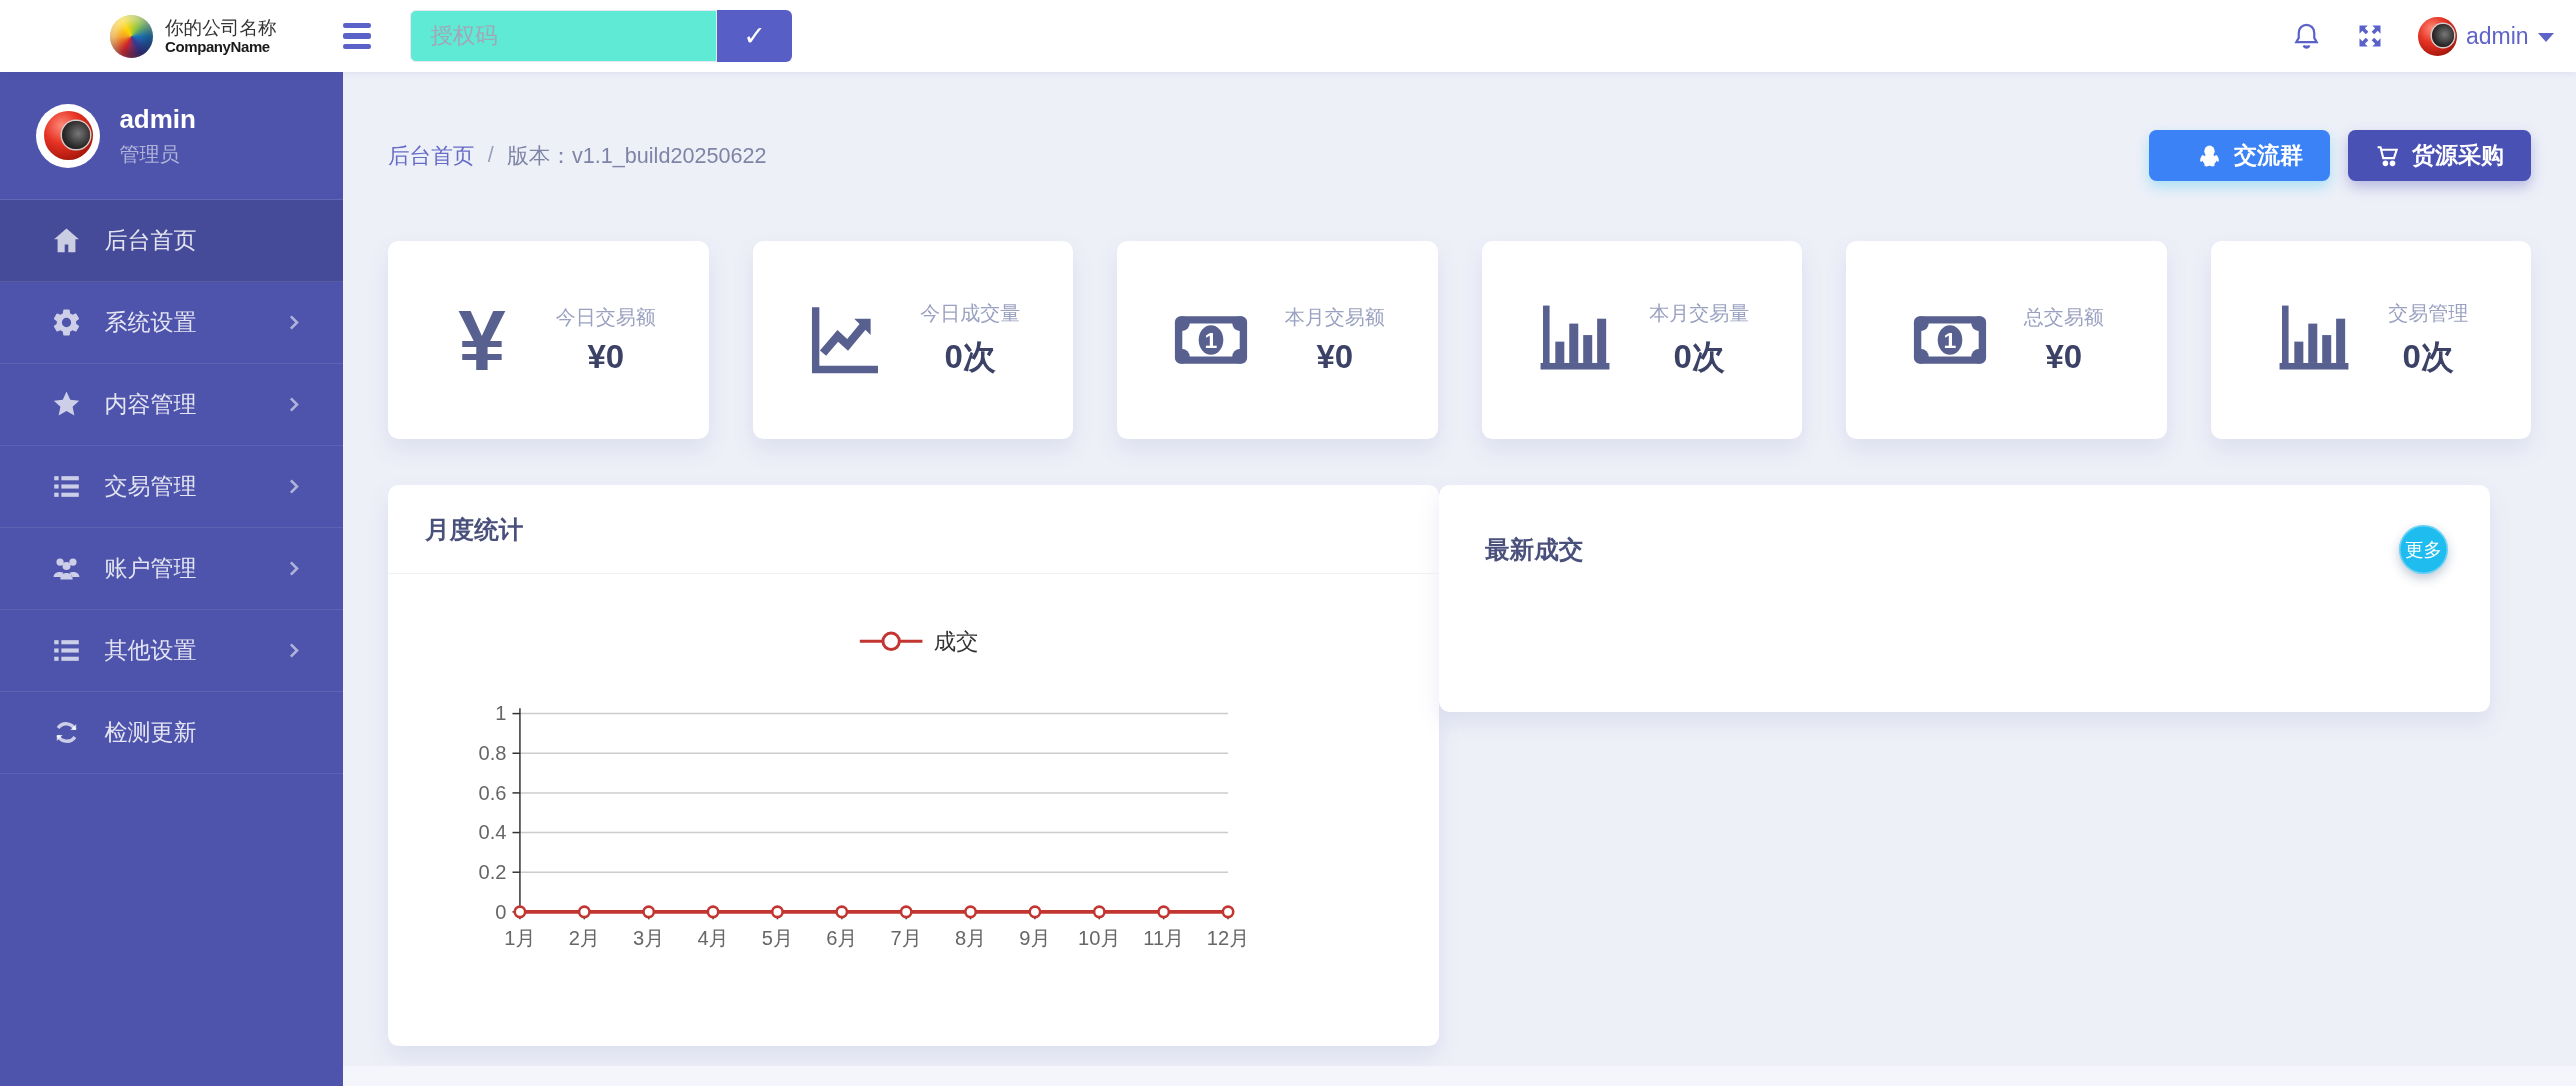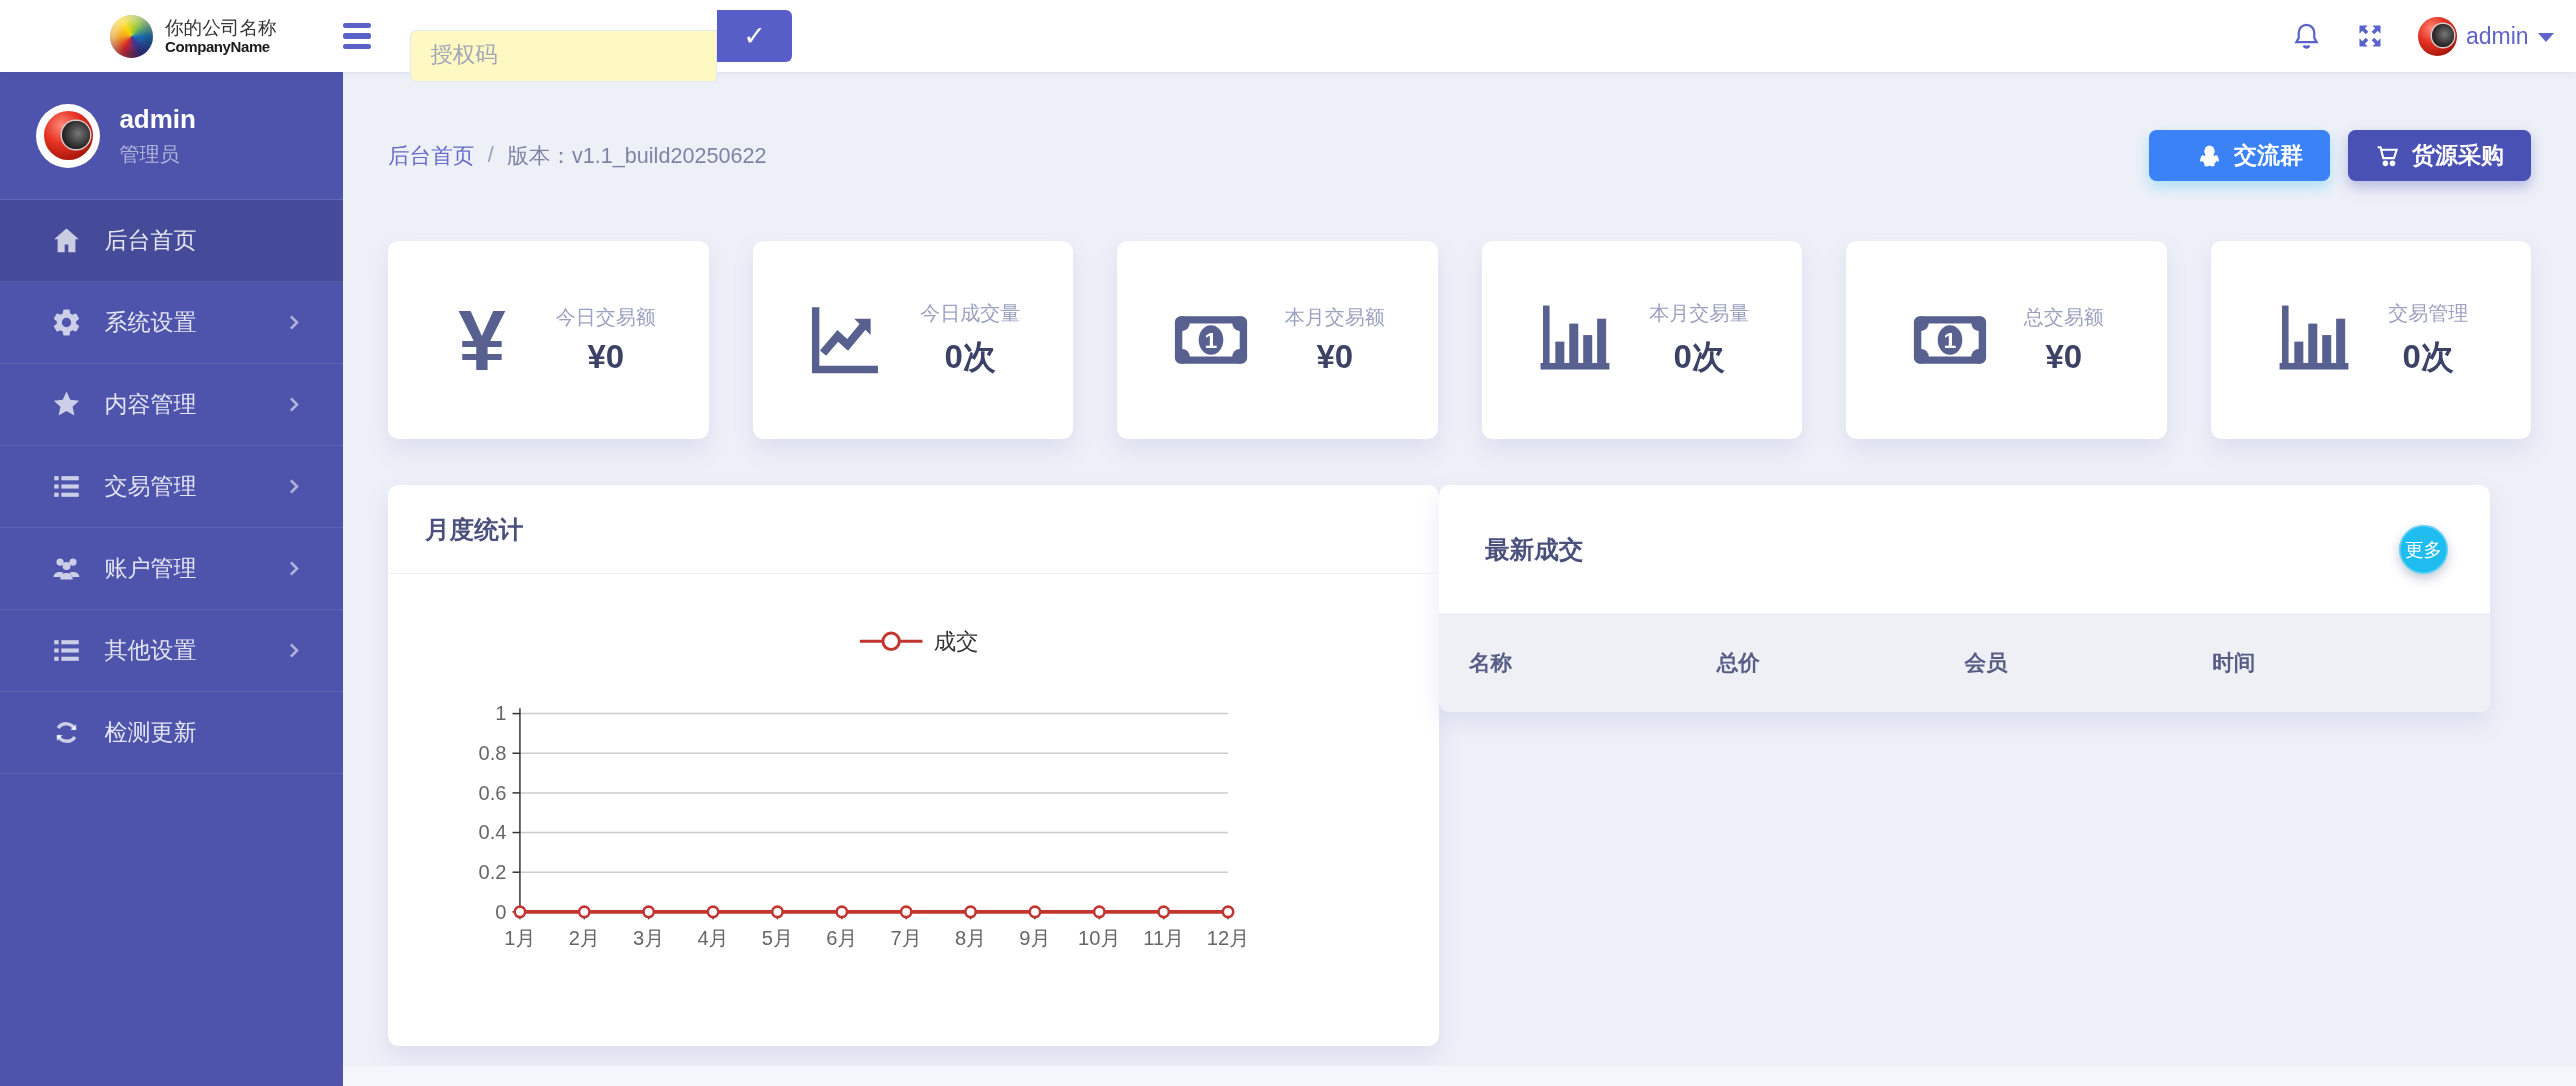--- a/index.html
+++ b/index.html
@@ -11,22 +11,22 @@
   .logo-area{width:343px;height:72px;display:flex;align-items:center;padding-left:110px;box-sizing:border-box;gap:12px;}
   .logo-sphere{width:43px;height:43px;border-radius:50%;flex:0 0 auto;
       background:conic-gradient(from 210deg,#d8262c,#f2a01e,#ffd400,#8dc63f,#1b75bb,#3b3a99,#d8262c);
       box-shadow:inset -4.5px -6px 10.4px rgba(0,0,0,.35), inset 4.5px 6px 9px rgba(255,255,255,.55);}
   .logo-text{display:flex;flex-direction:column;line-height:1.15;}
   .logo-title{font-size:18.6px;color:#333;}
   .logo-sub{font-size:15px;font-weight:bold;color:#1a1a1a;letter-spacing:-0.4px;}
   .hamburger{margin-left:0;width:33px;display:flex;flex-direction:column;gap:5.2px;cursor:pointer;}
   .hamburger span{display:block;width:28px;height:5.2px;border-radius:2.2px;background:#5a62c9;}
   .search-wrap{display:flex;margin-left:34px;height:52px;}
-  .search-input{width:307px;height:52px;box-sizing:border-box;border:0.7px solid #e5e7f1;background:#fef9c3;
-      border-radius:6px 0 0 6px;padding:0 19.4px;font-size:22.4px;color:#444;outline:none;font-family:Liberation Mono, monospace;margin-top:20px;}
+  .search-input{width:307px;height:52px;box-sizing:border-box;border:0.7px solid #e5e7f1;background:#5eead4;
+      border-radius:6px 0 0 6px;padding:0 19.4px;font-size:22.4px;color:#444;outline:none;font-family:Liberation Serif, serif;}
   .search-input::placeholder{color:#a3a6b8;}
   .search-btn{width:75px;height:52px;border:none;background:#575fc7;border-radius:0 6px 6px 0;
       color:#fff;font-size:27px;cursor:pointer;display:flex;align-items:center;justify-content:center;}
   .nav-spacer{flex:1;}
   .nav-right{display:flex;align-items:center;gap:34px;padding-right:22.4px;}
   .nav-icon{color:#5a62c9;cursor:pointer;display:flex;align-items:center;}
   .nav-avatar{width:39px;height:39px;border-radius:50%;position:relative;cursor:pointer;
       background:radial-gradient(circle at 36% 30%,#ff8a7a 0%,#e63324 38%,#b01a0e 72%,#7c0f06 100%);}
   .nav-avatar::after{content:"";position:absolute;right:7%;top:20%;width:56%;height:58%;border-radius:50%;
       background:radial-gradient(circle at 58% 45%,#777 0%,#2b2b2b 60%,#101010 100%);
@@ -441,26 +441,20 @@
             <circle cx="1040.6363636363635" cy="453" r="7" fill="#fff" stroke="#c23531" stroke-width="3.5"></circle>
             <circle cx="1127" cy="453" r="7" fill="#fff" stroke="#c23531" stroke-width="3.5"></circle>
           </svg>
       </div>
 
       <div class="panel panel-latest">
         <div class="panel-header">
           <span class="panel-title">最新成交</span>
           <span class="more-badge">更多</span>
         </div>
-        <div class="table-head">
-          <span class="th">名称</span>
-          <span class="th">总价</span>
-          <span class="th">会员</span>
-          <span class="th">时间</span>
-        </div>
       </div>
 
     </div>
   </div>
 
   <div class="footer-strip"></div>
 </div>
 
 
 </body></html>

